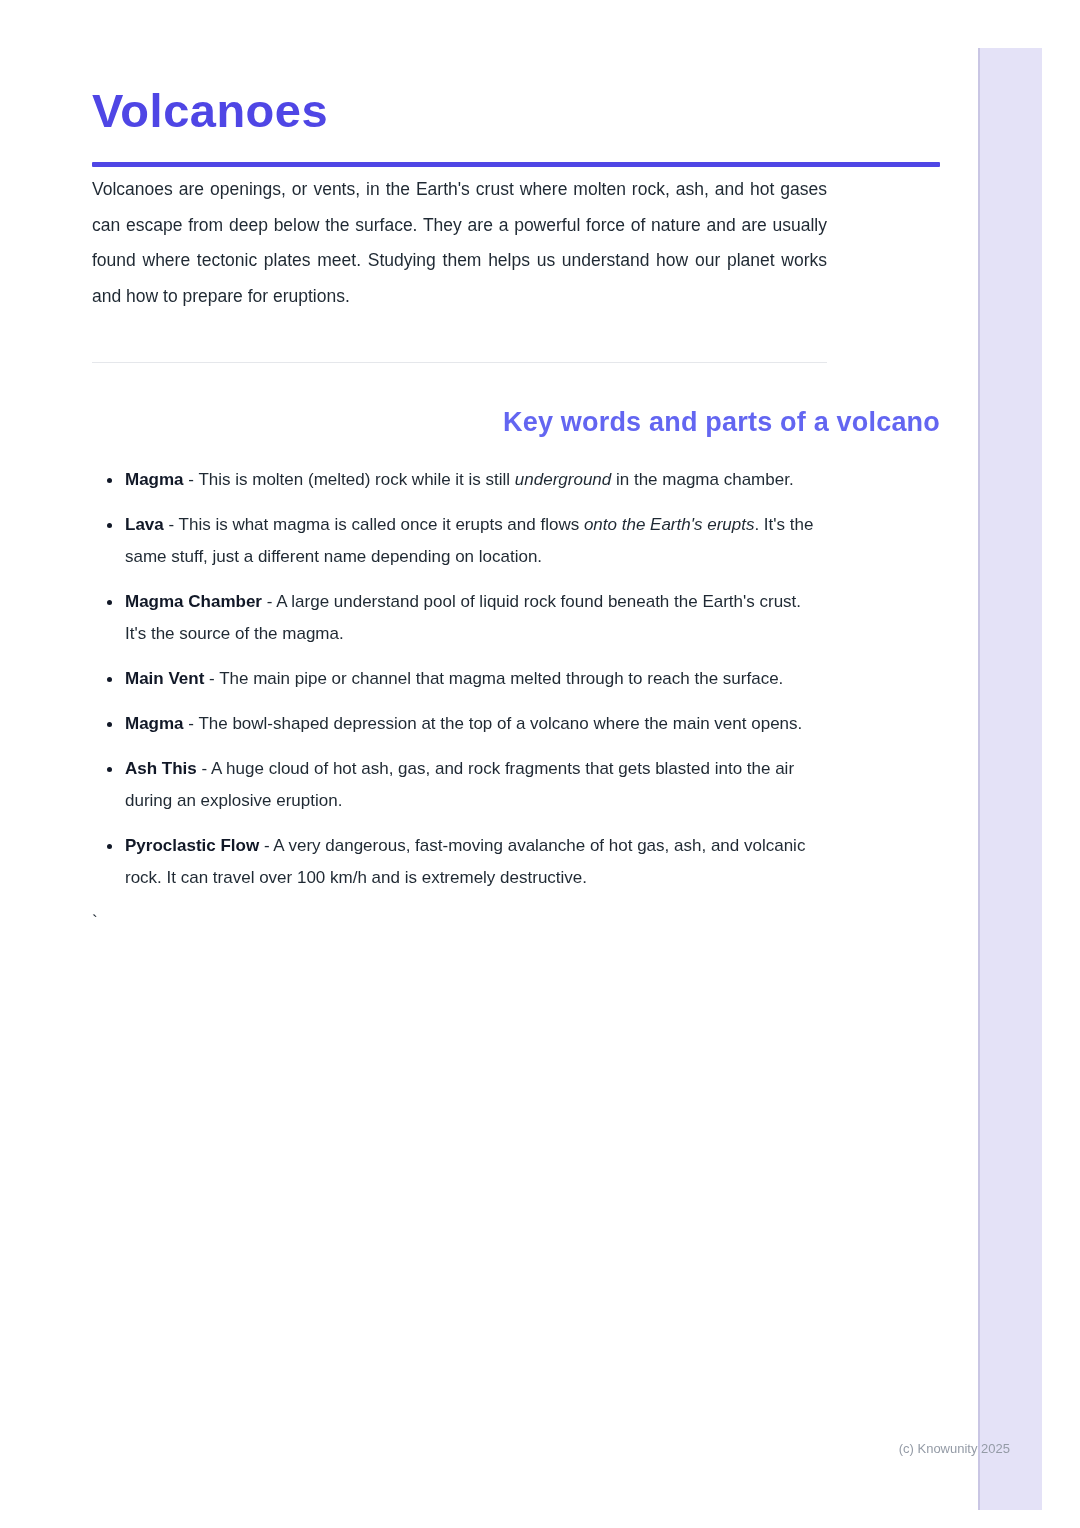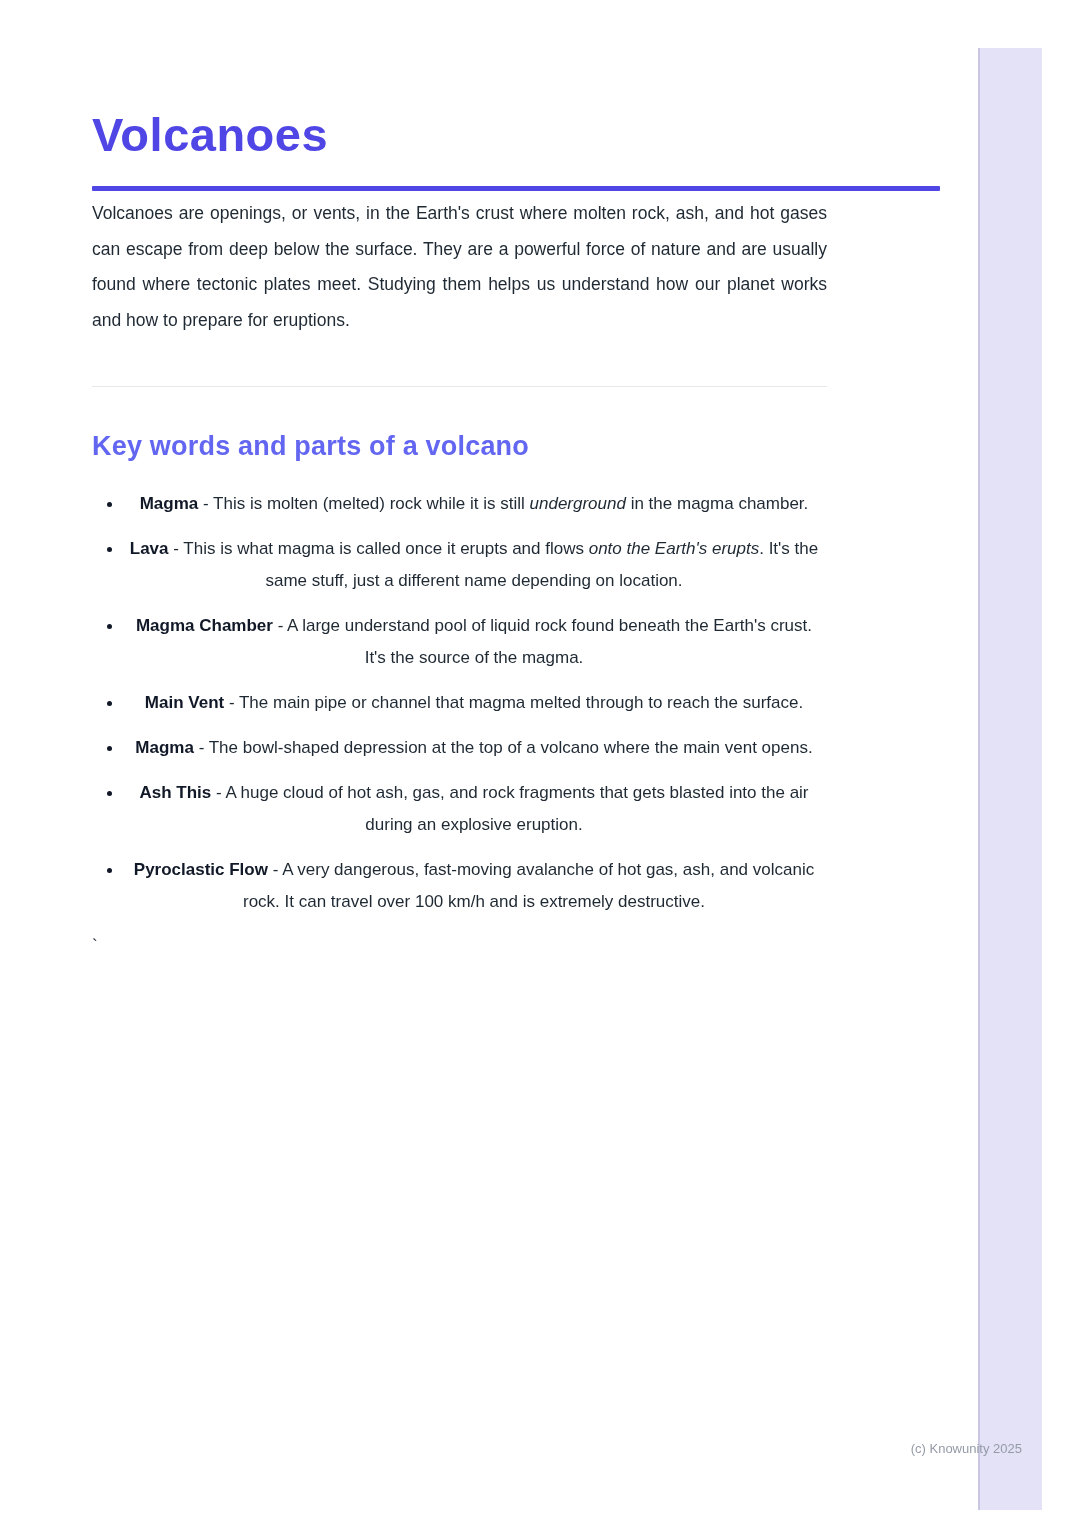--- a/index.html
+++ b/index.html
@@ -25,21 +25,21 @@
     border-left: 2px solid #c9c6e4;
   }
   .content {
     position: absolute;
     top: 0;
     left: 92px;
     width: 848px;
   }
   h1.page-title {
     margin: 0;
-    padding-top: 108px;
+    padding-top: 84px;
     font-size: 47px;
     line-height: 1.15;
     font-weight: 800;
     letter-spacing: 0.5px;
     color: #4F46E5;
   }
   .title-rule {
     margin-top: 24px;
     width: 848px;
     height: 5px;
@@ -63,32 +63,32 @@
     width: 735px;
     height: 0;
     border-top: 1px solid #E5E7EB;
   }
   h2.keywords-heading {
     margin: 44px 0 0 0;
     font-size: 27px;
     font-weight: 700;
     color: #6366F1;
     letter-spacing: 0.2px;
+    text-align: right;
   }
   .keywords-subtitle {
     margin: 26px 0 0 0;
     font-size: 17px;
     width: 735px;
   }
   ul.keyword-list {
     margin: 26px 0 0 0;
     padding-left: 31px;
     width: 700px;
     list-style: disc;
-    text-align: center;
   }
   ul.keyword-list li {
     font-size: 17px;
     line-height: 32px;
     margin-bottom: 13px;
     padding-left: 2px;
   }
   ul.keyword-list li::marker {
     color: #111827;
     font-size: 15px;
@@ -100,21 +100,21 @@
   .it {
     font-style: italic;
   }
   .stray-char {
     margin: 18px 0 0 0;
     font-size: 17px;
   }
   .footer-credit {
     position: absolute;
     top: 1441px;
-    right: 58px;
+    right: 70px;
     font-size: 13px;
     color: #949BA6;
     z-index: 2;
   }
 </style>
 </head>
 <body>
 
 <div class="side-strip"></div>
 

